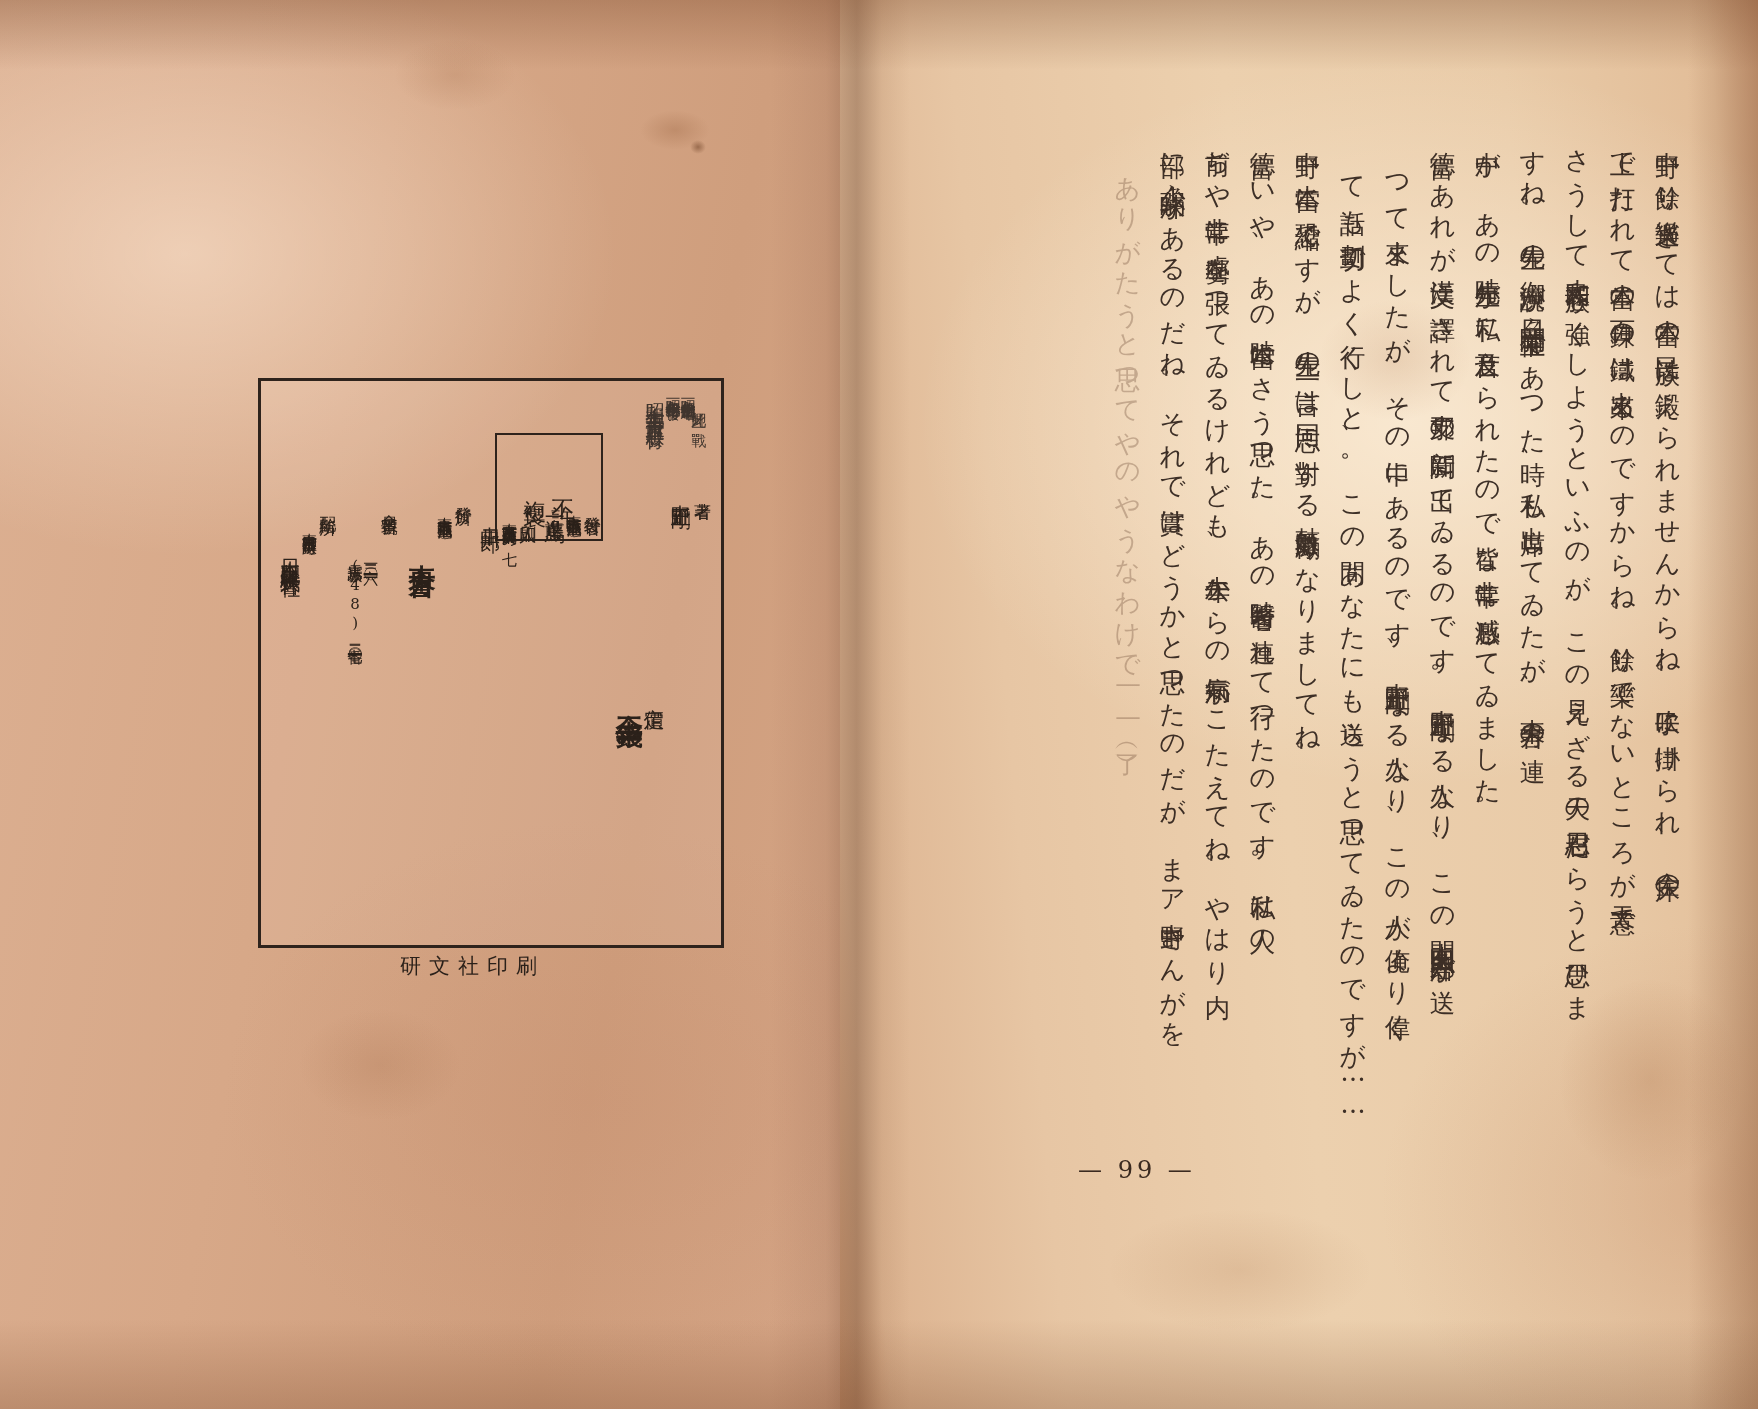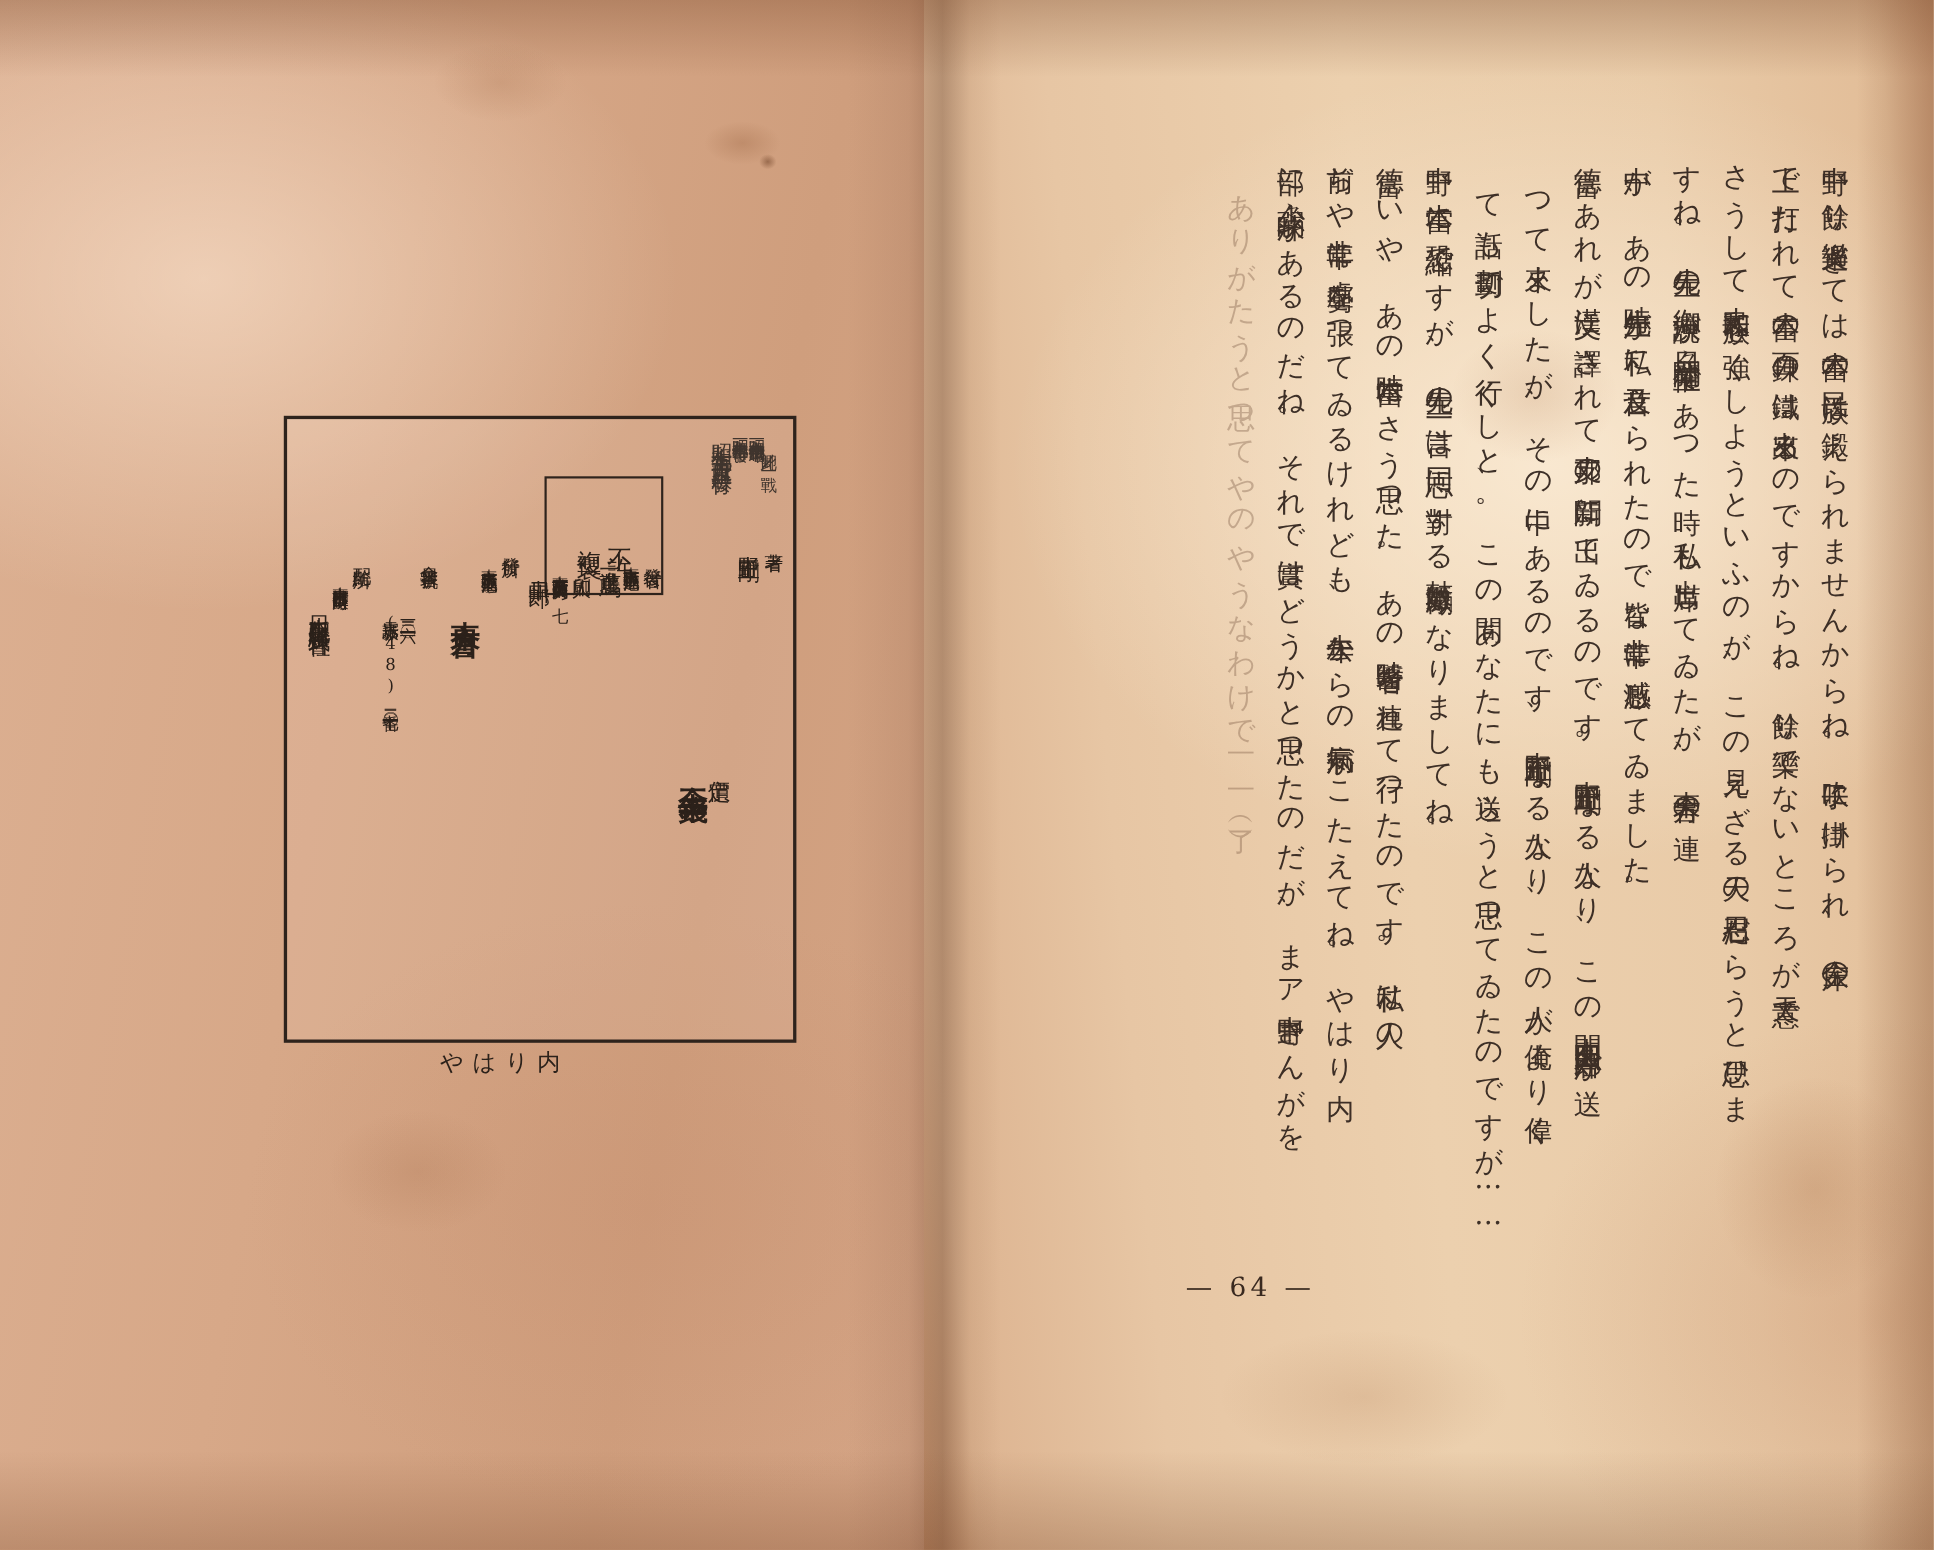--- a/index.html
+++ b/index.html
@@ -216,21 +216,21 @@
     <div class="col">德富　あれが漢文に譯されて支那の新聞に出てゐるのです。中野正剛なる人なり、この間中山久四郎君が送</div>
     <div class="col indent">つて來ましたが、その中にあるのです、中野正剛なる人なり、この人が俺より偉く</div>
     <div class="col indent">て話も劃切でよく行くしと、。この間あなたにも送らうと思つてゐたのですが……</div>
     <div class="col">中野　本當に恐縮ですが、先生の一言は同志に對する鼓舞激勵になりましてね。</div>
     <div class="col">德富　いや、あの時本當にさう思つた。あの時醫者を連れて行つたのです。私は人の</div>
     <div class="col">前ぢや非常に虛勢を張つてゐるけれども、去年からの病氣がこたえてね。やはり内</div>
     <div class="col">部に少々弱味があるのだね。それで實はどうかと思つたのだが、まア中野さんがを</div>
     <div class="col faint indent">ありがたうと思つてやのやうなわけで——（了）</div>
   </div>
 
-  <div id="page-number">— 64 —</div>
+  <div id="page-number">— 99 —</div>
 
   <div id="dates">
     <div class="cg">昭和十七年十一月廿七日印刷</div>
     <div class="cg">昭和十七年十一月三十日發行</div>
     <div class="cg" style="font-size:19px;letter-spacing:2px;margin-left:6px;">昭和十七年十二月十五日三版發行</div>
   </div>
 
   <div id="rights">
     <div class="cg tiny">卿此ノ一戰</div>
   </div>
@@ -281,15 +281,15 @@
 
       <div class="stack" style="margin-left:10px;">
         <div class="cg small lbl" style="padding-top:110px;">配給所</div>
         <div class="cg tiny" style="padding-top:128px;">東京市神田區淡路町</div>
         <div class="cg mid" style="padding-top:150px;">日本出版配給株式會社</div>
       </div>
 
     </div>
   </div>
 
-  <div id="printer-line">やはり内</div>
+  <div id="printer-line">研文社印刷</div>
 
 </div>
 
 </body></html>

